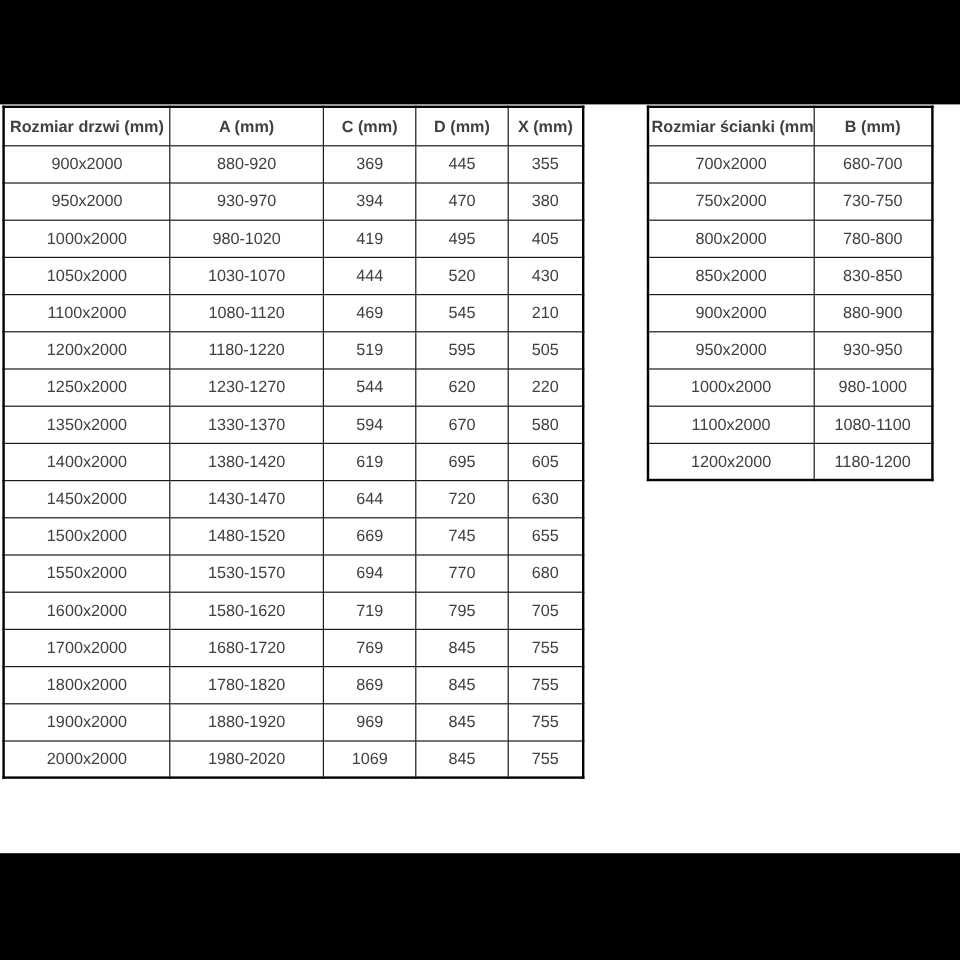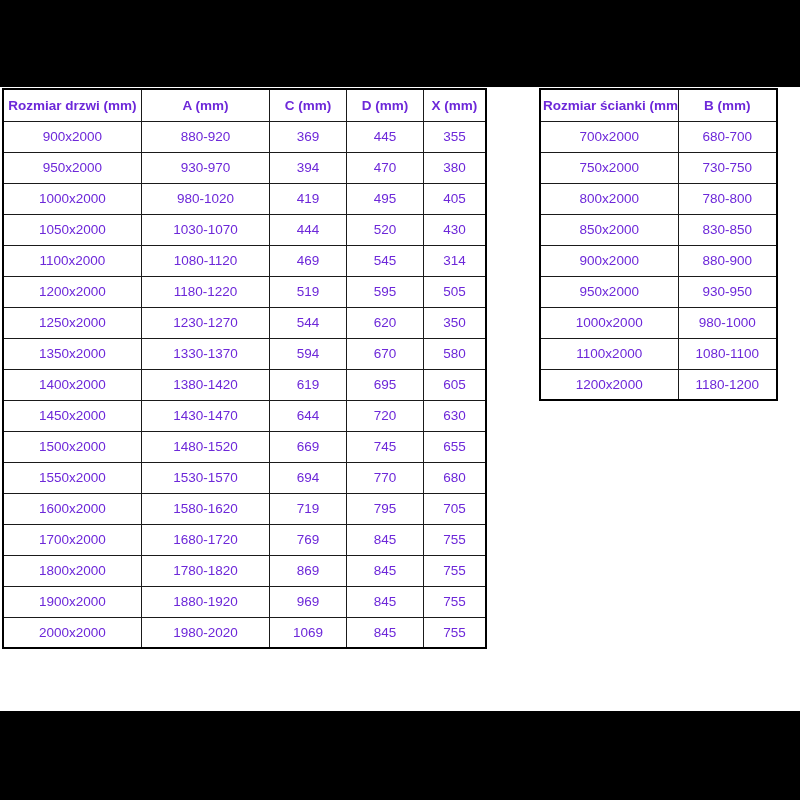--- a/index.html
+++ b/index.html
@@ -15,21 +15,21 @@
     left: 0; top: 87px;
     width: 800px; height: 624px;
     background: #ffffff;
   }
   table.data-table {
     position: absolute;
     border-collapse: collapse;
     table-layout: fixed;
     background: #ffffff;
     border: 2px solid #000000;
-    color: #6d28d9;
+    color: #404040;
     font-size: 13.5px;
   }
   table.data-table th, table.data-table td {
     border: 1px solid #1a1a1a;
     text-align: center;
     vertical-align: middle;
     padding: 0 2px;
     overflow: hidden;
     white-space: nowrap;
   }
@@ -99,35 +99,35 @@
         <td class="c2">1030-1070</td>
         <td class="c3">444</td>
         <td class="c4">520</td>
         <td class="c5">430</td>
       </tr>
       <tr>
         <td class="c1">1100x2000</td>
         <td class="c2">1080-1120</td>
         <td class="c3">469</td>
         <td class="c4">545</td>
-        <td class="c5">314</td>
+        <td class="c5">210</td>
       </tr>
       <tr>
         <td class="c1">1200x2000</td>
         <td class="c2">1180-1220</td>
         <td class="c3">519</td>
         <td class="c4">595</td>
         <td class="c5">505</td>
       </tr>
       <tr>
         <td class="c1">1250x2000</td>
         <td class="c2">1230-1270</td>
         <td class="c3">544</td>
         <td class="c4">620</td>
-        <td class="c5">350</td>
+        <td class="c5">220</td>
       </tr>
       <tr>
         <td class="c1">1350x2000</td>
         <td class="c2">1330-1370</td>
         <td class="c3">594</td>
         <td class="c4">670</td>
         <td class="c5">580</td>
       </tr>
       <tr>
         <td class="c1">1400x2000</td>

